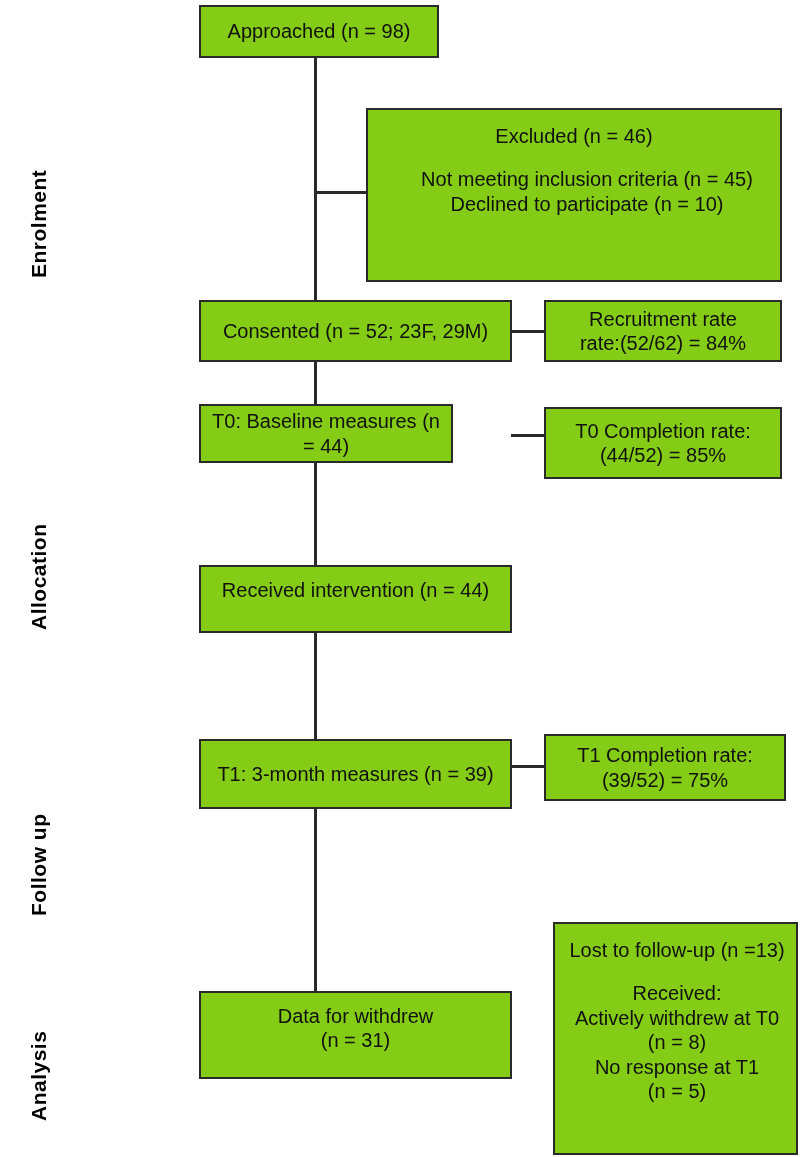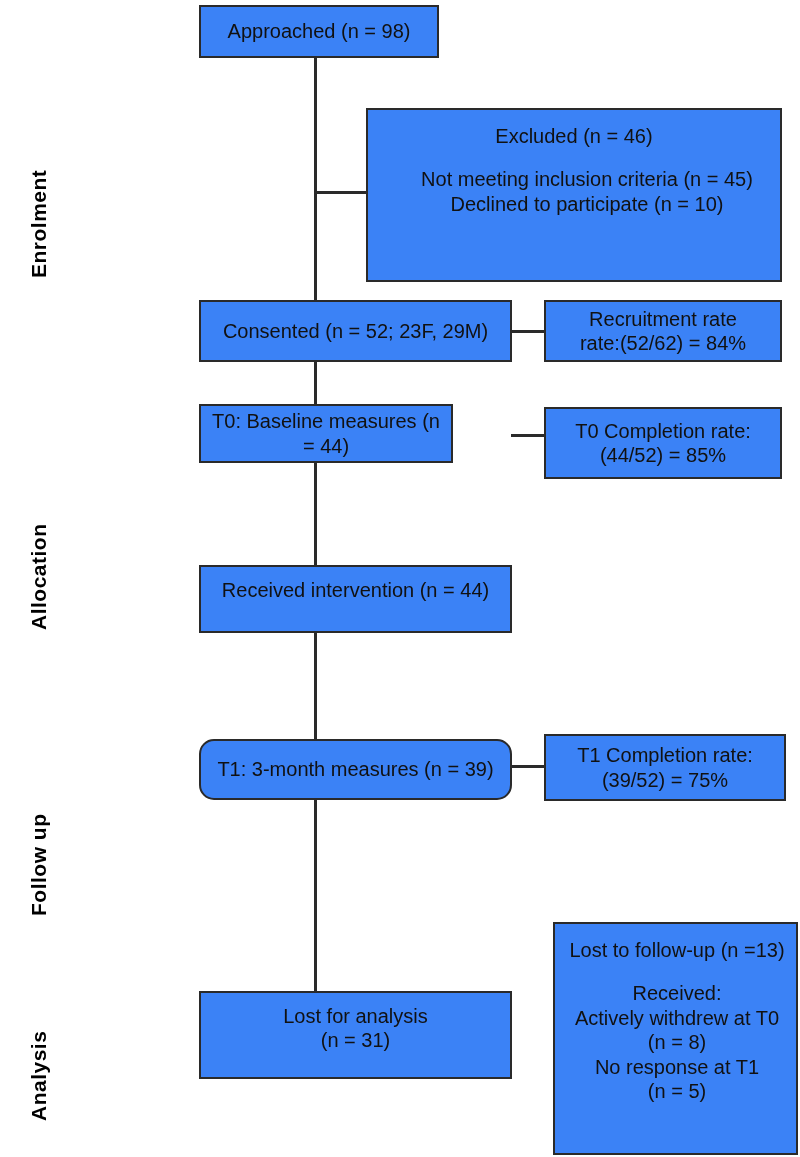--- a/index.html
+++ b/index.html
@@ -28,21 +28,21 @@
     white-space: nowrap;
     transform-origin: left top;
     transform: rotate(-90deg);
     line-height: 1;
   }
   
   .box {
     position: absolute;
     box-sizing: border-box;
     border: 2.5px solid #2a2a2a;
-    background: #3b82f6;
+    background: #84cc16;
     font-size: 20px;
     line-height: 1.22;
     color: #111111;
     padding: 6px 10px;
   }
   .box.center {
     display: flex;
     align-items: center;
     justify-content: center;
     text-align: center;
@@ -132,21 +132,21 @@
     <span>
       <span class="line">T0 Completion rate:</span>
       <span class="line">(44/52) = 85%</span>
     </span>
   </div>
 
   <div class="box center-top" style="left:199px; top:565px; width:313px; height:68px; padding-top:11px;">
     <span class="line">Received intervention (n = 44)</span>
   </div>
 
-  <div class="box center" style="left:199px; top:739px; width:313px; height:61px;border-radius:15px;">
+  <div class="box center" style="left:199px; top:739px; width:313px; height:70px;">
     <span class="line">T1: 3-month measures (n = 39)</span>
   </div>
 
   <div class="box center" style="left:544px; top:734px; width:242px; height:67px;">
     <span>
       <span class="line">T1 Completion rate:</span>
       <span class="line">(39/52) = 75%</span>
     </span>
   </div>
 
@@ -155,18 +155,18 @@
     <span class="spacer"></span>
     <span class="line">Received:</span>
     <span class="line">Actively withdrew at T0</span>
     <span class="line">(n = 8)</span>
     <span class="line">No response at T1</span>
     <span class="line">(n = 5)</span>
   </div>
 
   <div class="box center-top" style="left:199px; top:991px; width:313px; height:88px; padding-top:11px;">
     <span>
-      <span class="line">Lost for analysis</span>
+      <span class="line">Data for withdrew</span>
       <span class="line">(n = 31)</span>
     </span>
   </div>
 
 </div>
 
 </body></html>

